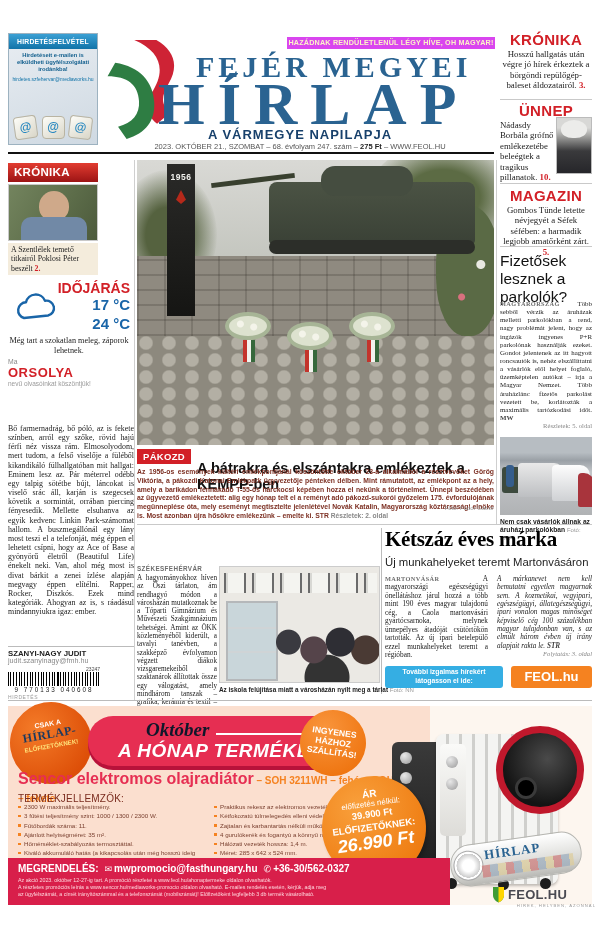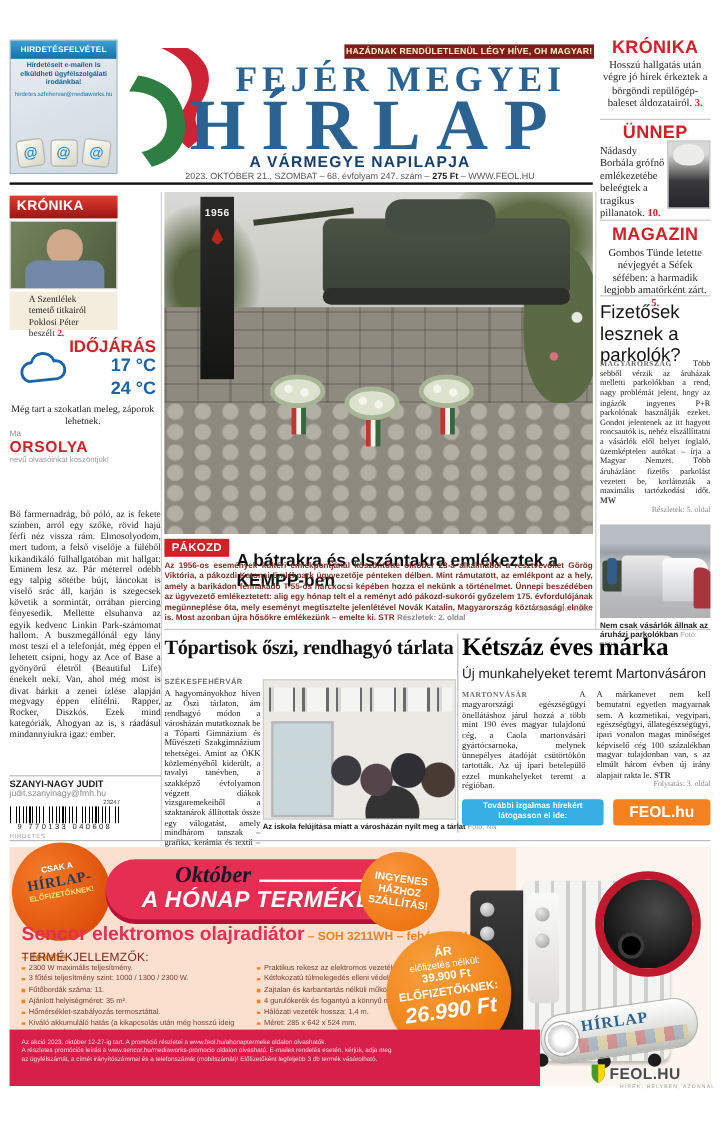--- a/index.html
+++ b/index.html
@@ -15,21 +15,21 @@
 
   
   .adbox { left:8px; top:33px; width:90px; height:112px; border:1px solid #9db2c0; background:linear-gradient(160deg,#e8edf2,#cfd9e2); }
   .adbox-head { height:15px; background:linear-gradient(#3ba0d4,#1173a8); color:#fff; font-size:6.8px; font-weight:bold; text-align:center; line-height:15px; letter-spacing:.2px; }
   .adbox-line { margin:3px 3px 0; font-size:5.8px; font-weight:bold; color:#15618f; text-align:center; line-height:1.25; }
   .adbox-mail { margin:2px 2px 0; font-size:5px; color:#1173a8; text-align:center; }
   .dice-row { position:absolute; bottom:5px; left:5px; right:5px; display:flex; justify-content:space-between; }
   .die { width:23px; height:23px; background:linear-gradient(145deg,#fdfdf8,#d9d6c8); border:1px solid #b9b4a2; border-radius:4px; color:#2a89c0; font-size:12px; font-weight:bold; text-align:center; line-height:21px; }
   .die:nth-child(1){ transform:rotate(-8deg);} .die:nth-child(3){ transform:rotate(7deg);}
 
-  .slogan { left:287px; top:37px; width:208px; height:12px; background:#7f1d1d; color:#fdf3c8; font-size:7.2px; font-weight:bold; text-align:center; line-height:12px; letter-spacing:.2px; }
+  .slogan { left:287px; top:37px; width:208px; height:12px; background:#d946ef; color:#fdf3c8; font-size:7.2px; font-weight:bold; text-align:center; line-height:12px; letter-spacing:.2px; }
   .logo-line1 { left:196px; top:50px; width:300px; font-family:"Liberation Serif",serif; font-weight:bold; font-size:30px; letter-spacing:4px; color:#2a6391; }
   .logo-line2 { left:158px; top:74px; width:340px; font-family:"Liberation Serif",serif; font-weight:bold; font-size:60px; letter-spacing:13px; color:#2a6391; line-height:1; }
   .subtitle { left:105px; top:127px; width:390px; text-align:center; font-size:13px; font-weight:bold; color:#17406b; letter-spacing:1px; }
   .dateline { left:105px; top:142px; width:390px; text-align:center; font-size:7.5px; color:#555; }
   .dateline b { color:#222; }
   .mainrule { left:8px; top:152px; width:486px; height:2px; background:#111; }
 
   
   .rail { left:500px; width:92px; }
   .rail-label { font-size:15px; font-weight:bold; color:#d22027; text-align:center; letter-spacing:.3px; }
@@ -47,21 +47,21 @@
   .park-cap { left:500px; top:518px; width:92px; font-size:6.7px; font-weight:bold; line-height:1.15; color:#222; }
   .credit { font-weight:normal; color:#999; font-size:6px; }
 
   
   .lrule { left:134px; top:160px; width:1px; height:540px; background:#cfcfcf; }
   .rrule { left:496px; top:160px; width:1px; height:364px; background:#cfcfcf; }
   .kron-box { left:8px; top:163px; width:90px; height:19px; background:linear-gradient(#e23c31,#9c1414); color:#fff; font-size:11.5px; font-weight:bold; line-height:19px; padding-left:6px; letter-spacing:.3px; }
   .kron-photo { left:8px; top:184px; width:90px; height:57px; background:linear-gradient(120deg,#73845e,#5c6c49 60%,#4c5a3c); overflow:hidden; border:1px solid #c9c9c9;}
   .kron-head { position:absolute; left:30px; top:6px; width:30px; height:30px; border-radius:50% 50% 46% 46%; background:#cfa98a; }
   .kron-body2 { position:absolute; left:12px; top:32px; width:66px; height:26px; border-radius:10px 10px 0 0; background:#7189a6; }
-  .kron-cap { left:8px; top:243px; width:90px; height:32px; background:#f4ecdc; font-family:"Liberation Serif",serif; font-size:7.8px; line-height:1.2; padding:2px 16px; color:#222; }
+  .kron-cap { left:8px; top:243px; width:90px; height:32px; background:#f4ecdc; font-family:"Liberation Serif",serif; font-size:7.8px; line-height:1.2; padding:2px 3px; color:#222; }
   .wx-label { left:8px; top:280px; width:122px; text-align:right; font-size:14px; font-weight:bold; color:#d22027; }
   .wx-t1 { left:8px; top:296px; width:122px; text-align:right; font-size:15px; font-weight:bold; color:#1965a8; }
   .wx-t2 { left:8px; top:315px; width:122px; text-align:right; font-size:15px; font-weight:bold; color:#1965a8; }
   .wx-note { left:8px; top:336px; width:122px; font-family:"Liberation Serif",serif; font-size:8.2px; line-height:1.2; text-align:center; color:#222; }
   .nameday { left:8px; top:358px; width:122px; }
   .nd-pre { font-size:6.8px; color:#8a8a8a; }
   .nd-name { font-size:13px; font-weight:bold; color:#d22027; letter-spacing:.5px; }
   .nd-post { font-size:6.5px; color:#9a9a9a; }
   .oped-head { left:8px; top:388px; width:126px; font-size:15.5px; font-weight:bold; color:#169146; line-height:1.1; }
   .oped-body { left:8px; top:424px; width:126px; font-family:"Liberation Serif",serif; font-size:7.9px; line-height:1.16; color:#1a1a1a; }
@@ -108,21 +108,21 @@
   .gp-frames { position:absolute; left:4px; top:6px; width:153px; height:20px; background:repeating-linear-gradient(90deg,#6b6b6b 0 2px,#d8d8d4 2px 4px,#f4f4f0 4px 20px,#6b6b6b 20px 22px,transparent 22px 28px); }
   .gp-case { position:absolute; left:6px; top:34px; width:52px; height:80px; background:rgba(173,199,210,.55); border:2px solid #b5b8ba; }
   .gp-case i { position:absolute; left:0; width:48px; height:1.5px; background:#cfd4d6; display:block; }
   .gp-crowd { position:absolute; left:52px; top:40px; width:110px; height:78px; background:radial-gradient(circle at 15% 45%,#3a3a40 12px,transparent 13px),radial-gradient(circle at 38% 55%,#55444a 13px,transparent 14px),radial-gradient(circle at 62% 45%,#2e2e34 14px,transparent 15px),radial-gradient(circle at 85% 55%,#4a3a34 14px,transparent 15px),radial-gradient(circle at 50% 90%,#333 22px,transparent 23px); }
   .gal-cap { left:219px; top:686px; width:162px; font-size:6.4px; font-weight:bold; color:#222; white-space:nowrap; }
 
   
   .caola-head { left:385px; top:527px; width:207px; font-family:"Liberation Serif",serif; font-weight:bold; font-size:21px; color:#000; letter-spacing:-.3px; }
   .caola-sub { left:385px; top:556px; width:207px; font-size:11.3px; color:#222; }
   .caola-col1 { left:385px; top:575px; width:103px; font-family:"Liberation Serif",serif; font-size:7.3px; line-height:1.16; color:#1a1a1a; }
-  .caola-col2 { left:497px; top:575px; width:95px; font-family:"Liberation Serif",serif; font-size:7.2px; line-height:1.16; color:#1a1a1a; }
+  .caola-col2 { left:497px; top:575px; width:95px; font-family:"Liberation Serif",serif; font-size:7.2px; line-height:1.16; color:#1a1a1a;font-style:italic; }
   .promo-blue { left:385px; top:666px; width:118px; height:22px; background:#35aee3; border-radius:3px; color:#fff; font-size:6.8px; font-weight:bold; text-align:center; line-height:1.3; padding-top:2px; }
   .promo-orange { left:511px; top:666px; width:81px; height:22px; background:#f58220; border-radius:3px; color:#fff; font-size:13px; font-weight:bold; text-align:center; line-height:22px; }
   .botrule { left:8px; top:700px; width:584px; height:1px; background:#bbb; }
 
   
   .ad { left:8px; top:706px; width:584px; height:199px; background:#fbdfcf; overflow:visible; }
   .ad-white { position:absolute; right:0; top:0; width:162px; height:199px; background:#fdf6ef; }
   .badge { position:absolute; left:2px; top:-4px; width:82px; height:82px; border-radius:50%; background:radial-gradient(circle at 35% 30%,#f47b28,#dd4f08 75%); color:#fff; text-align:center; transform:rotate(-10deg); }
   .badge .b1 { display:block; margin-top:18px; font-size:7px; font-weight:bold; }
   .badge .b2 { display:block; font-family:"Liberation Serif",serif; font-size:12px; font-weight:bold; color:#1d3a5f; letter-spacing:.5px; }
@@ -298,21 +298,20 @@
       </div>
   </div>
 
   <div class="abs lead-tag">PÁKOZD</div>
   <div class="abs lead-head">A bátrakra és elszántakra emlékeztek a KEMPP-ben</div>
   <div class="abs lead-lede"><span>Az 1956-os események kültéri emlékpontjánál köszöntötte október 23-a alkalmából a résztvevőket Görög Viktória, a pákozdi Katonai Emlékpark ügyvezetője pénteken délben. Mint rámutatott, az emlékpont az a hely, amely a barikádon fennakadó T-55-ös harckocsi képében hozza el nekünk a történelmet. Ünnepi beszédében az ügyvezető emlékeztetett: alig egy hónap telt el a reményt adó pákozd-sukorói győzelem 175. évfordulójának megünneplése óta, mely eseményt megtisztelte jelenlétével Novák Katalin, Magyarország köztársasági elnöke is. Most azonban újra hősökre emlékezünk – emelte ki. </span><span class="sig" style="color:#7c2f22">STR</span> <span class="more">Részletek: 2. oldal</span></div>
   <div class="abs lead-credit">Fotó: Fodor Gábor</div>
   <div class="abs strip-rule"></div>
   <div class="abs mid-vrule"></div>
 
-  <div class="abs gal-head">Tópartisok őszi, rendhagyó tárlata</div>
   <div class="abs gal-kicker kicker">SZÉKESFEHÉRVÁR</div>
   <div class="abs gal-body just"><span>A hagyományokhoz híven az Őszi tárlaton, ám rendhagyó módon a városházán mutatkoznak be a Tóparti Gimnázium és Művészeti Szakgimnázium tehetségei. Amint az ÖKK közleményéből kiderült, a tavalyi tanévben, a szakképző évfolyamon végzett diákok vizsgaremekeiből a szaktanárok állítottak össze egy válogatást, amely mindhárom tanszak – grafika, kerámia és textil – munkáit bemutatja. </span><span class="sig">FMH</span>
     <div style="text-align:right;" class="more">Részletek: 2. oldal</div>
   </div>
   <div class="abs gal-photo">
     <span class="gp-frames"></span>
     <span class="gp-case">
         <i style="top:24px;"></i>
         <i style="top:48px;"></i>
       </span>
@@ -389,20 +388,23 @@
 
     <div class="price">
       <span class="p1">ÁR</span>
       <span class="p2">előfizetés nélkül:</span>
       <span class="p3">39.900 Ft</span>
       <span class="p4">ELŐFIZETŐKNEK:</span>
       <span class="p5">26.990 Ft</span>
     </div>
 
     <div class="orderbar">
+      <div class="order-line">
+        <span>MEGRENDELÉS:</span><span class="icn">✉</span><span>mwpromocio@fasthungary.hu</span><span class="icn">✆</span><span>+36-30/562-0327</span>
+      </div>
       <ul class="fineprint">
           <li>Az akció 2023. október 12-27-ig tart. A promóció részletei a www.feol.hu/ahonaptermeke oldalon olvashatók.</li>
           <li>A részletes promóciós leírás a www.sencor.hu/mediaworks-promocio oldalon olvasható. E-mailes rendelés esetén, kérjük, adja meg</li>
           <li>az ügyfélszámát, a címét irányítószámmal és a telefonszámát (mobilszámát)! Előfizetőként legfeljebb 3 db termék vásárolható.</li>
         </ul>
     </div>
 
     <div class="roll">
       <span class="roll-cap"></span>
       <span class="roll-label">HÍRLAP</span>

